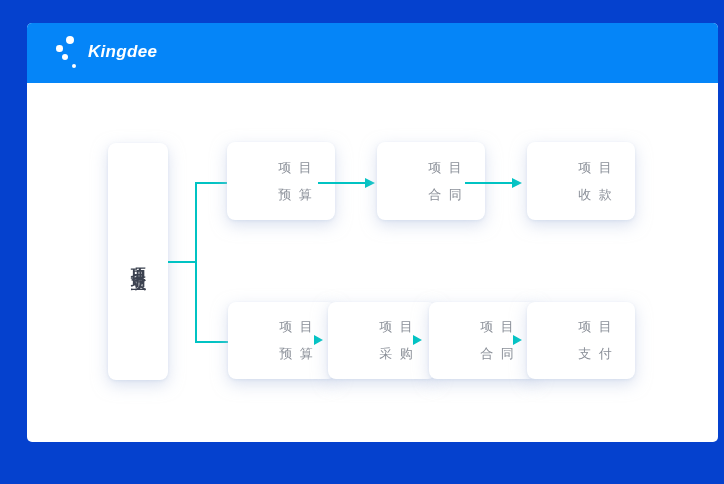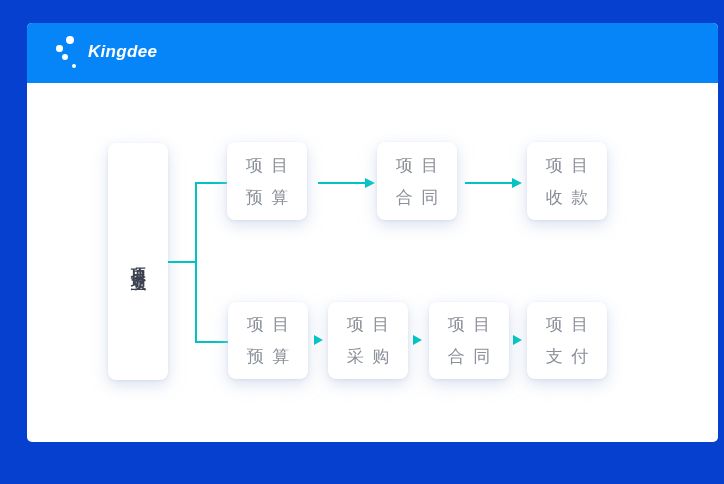--- a/index.html
+++ b/index.html
@@ -56,22 +56,23 @@
     position: absolute;
     background: #ffffff;
     border-radius: 8px;
     box-shadow: 0 5px 16px rgba(185, 199, 226, 0.55), 0 1px 3px rgba(200, 212, 232, 0.4);
     display: flex;
     flex-direction: column;
     align-items: center;
     justify-content: center;
     gap: 9px;
     color: #8a8f98;
-    font-size: 17px;
+    font-size: 13px;
     letter-spacing: 2px;
+    padding-left: 28px;
   }
   .flow-box span { text-indent: 2px; }
   .root-box {
     position: absolute;
     left: 81px; top: 120px;
     width: 60px; height: 237px;
     background: #ffffff;
     border-radius: 8px;
     box-shadow: 0 5px 16px rgba(185, 199, 226, 0.55), 0 1px 3px rgba(200, 212, 232, 0.4);
     display: flex;

